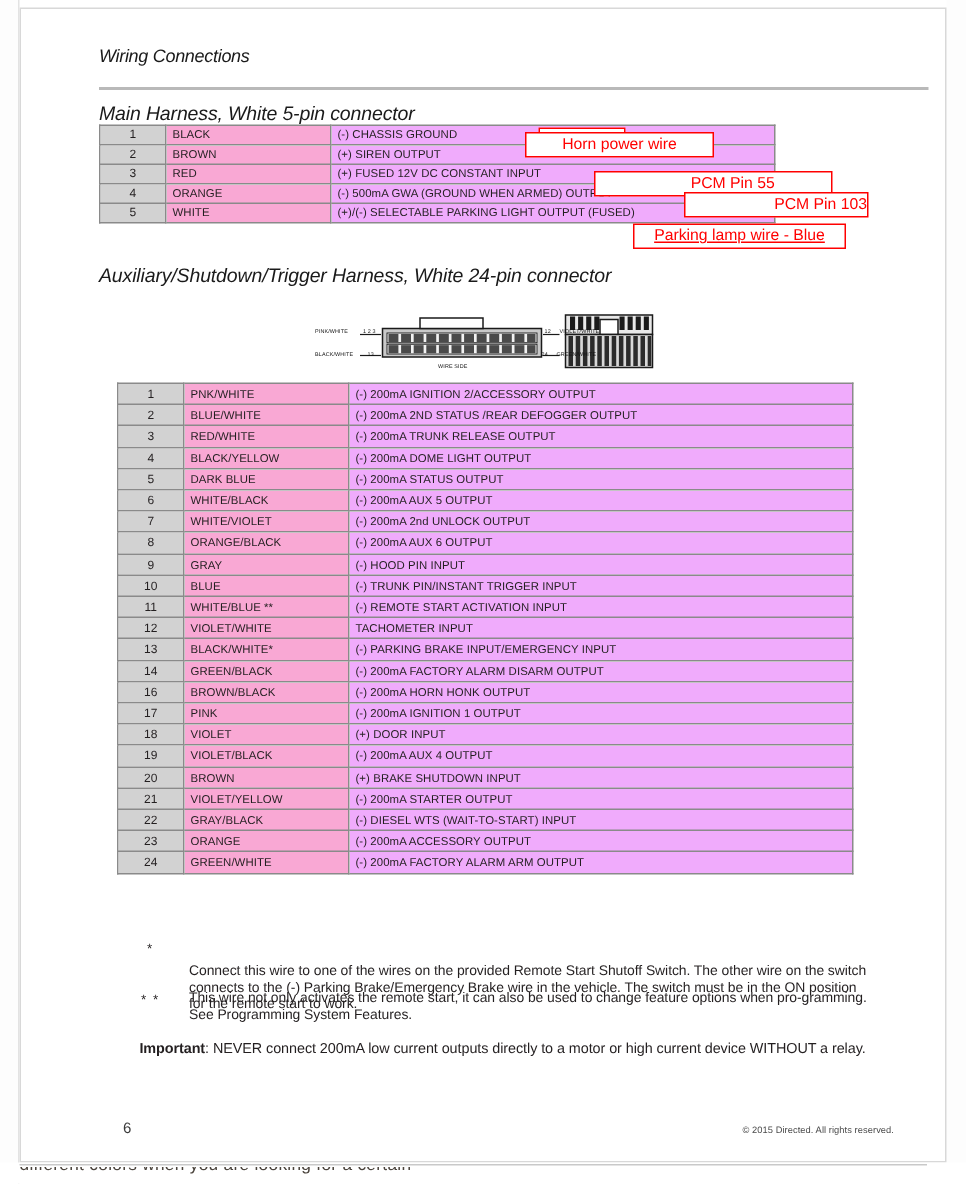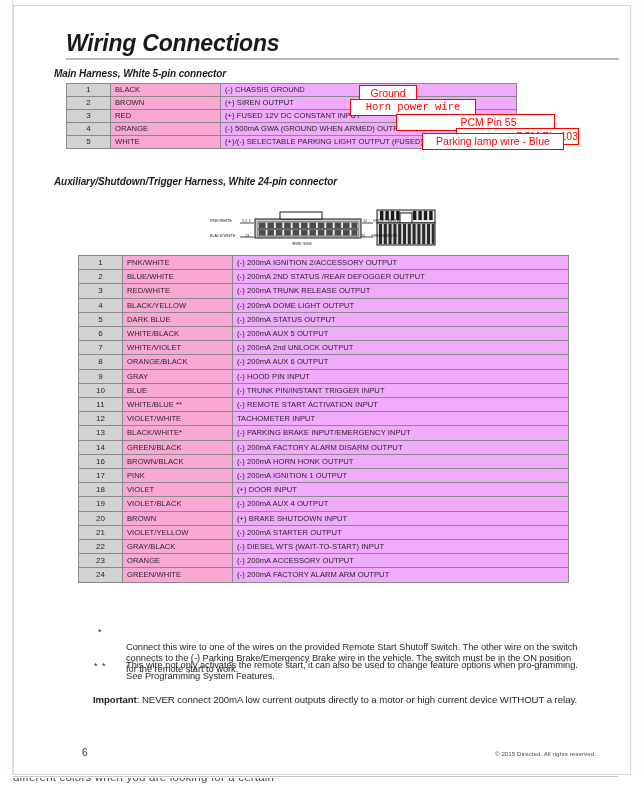--- a/index.html
+++ b/index.html
@@ -64,39 +64,39 @@
   #bottom-rule {
     position:absolute; left:13px; top:776px; width:605px; height:1px;
     background:#c9c9c9;
   }
 
   
   .page-title {
     position: absolute;
     left: 52px;
     top: 24px;
-    font-size: 23px;
-    font-weight: bold;
+    font-size: 12px;
+    font-weight: normal;
     font-style: italic;
     letter-spacing: -0.2px;
     color: #1a1a1a;
   }
   .title-rule {
     position: absolute;
     left: 52px;
     top: 52px;
     width: 553px;
     height: 2px;
     background: #b9b9b9;
   }
   .section-head {
     position: absolute;
-    left: 40px;
-    font-size: 10px;
-    font-weight: bold;
+    left: 52px;
+    font-size: 13px;
+    font-weight: normal;
     font-style: italic;
     color: #1a1a1a;
     letter-spacing: -0.1px;
   }
   #head-main { top: 62px; }
   #head-aux  { top: 170px; }
 
   
   table.wire {
     position: absolute;
@@ -469,24 +469,24 @@
         <tr>
           <td class="pin">24</td>
           <td class="color">GREEN/WHITE</td>
           <td class="desc">(-) 200mA FACTORY ALARM ARM OUTPUT</td>
         </tr>
       </tbody>
   </table>
 
   <div id="annotation-layer">
       <div class="annot" style="left: 345px; top: 79px; width: 56px; border-color: rgb(255, 0, 0); color: rgb(255, 0, 0);">Ground</div>
-      <div class="annot" style="left: 336px; top: 93px; width: 124px; border-color: rgb(255, 0, 0); color: rgb(255, 0, 0); font-family: Liberation Mono, monospace;">Horn power wire</div>
+      <div class="annot" style="left: 336px; top: 82px; width: 124px; border-color: rgb(255, 0, 0); color: rgb(255, 0, 0);">Horn power wire</div>
       <div class="annot" style="left: 382px; top: 108px; width: 131px; border-color: rgb(255, 0, 0); color: rgb(255, 0, 0); padding-left: 26px;">PCM Pin 55</div>
       <div class="annot" style="left: 442px; top: 122px; width: 121px; border-color: rgb(255, 0, 0); color: rgb(255, 0, 0); text-align: right;">PCM Pin 103</div>
-      <div class="annot" style="left: 408px; top: 127px; width: 140px; border-color: rgb(255, 0, 0); color: rgb(255, 0, 0);">Parking lamp wire - Blue</div>
+      <div class="annot" style="left: 408px; top: 143px; width: 140px; border-color: rgb(255, 0, 0); color: rgb(255, 0, 0); text-decoration: underline;">Parking lamp wire - Blue</div>
     </div>
 
   <div class="fn-mark" id="fn1-mark">*</div>
   <div class="fn-text" id="fn1-text">Connect this wire to one of the wires on the provided Remote Start Shutoff Switch. The other wire on the switch connects to the (-) Parking Brake/Emergency Brake wire in the vehicle. The switch must be in the ON position for the remote start to work.</div>
   <div class="fn-mark" id="fn2-mark">* *</div>
   <div class="fn-text" id="fn2-text">This wire not only activates the remote start, it can also be used to change feature options when pro-gramming. See Programming System Features.</div>
 
   <div id="important"><b>Important</b><span>: NEVER connect 200mA low current outputs directly to a motor or high current device WITHOUT a relay.</span></div>
 
   <div id="footer-page">6</div>

